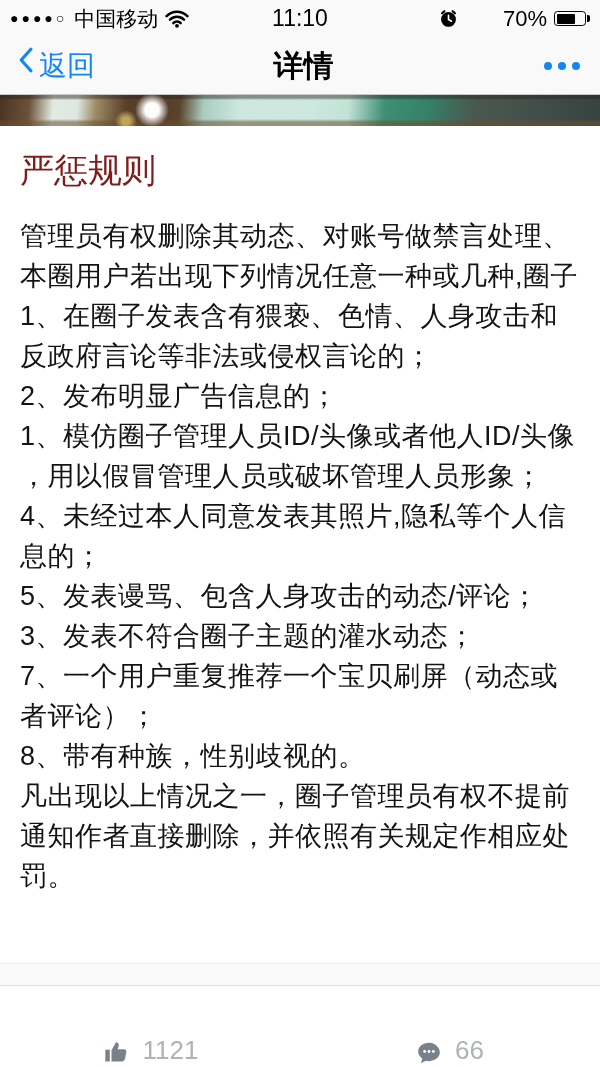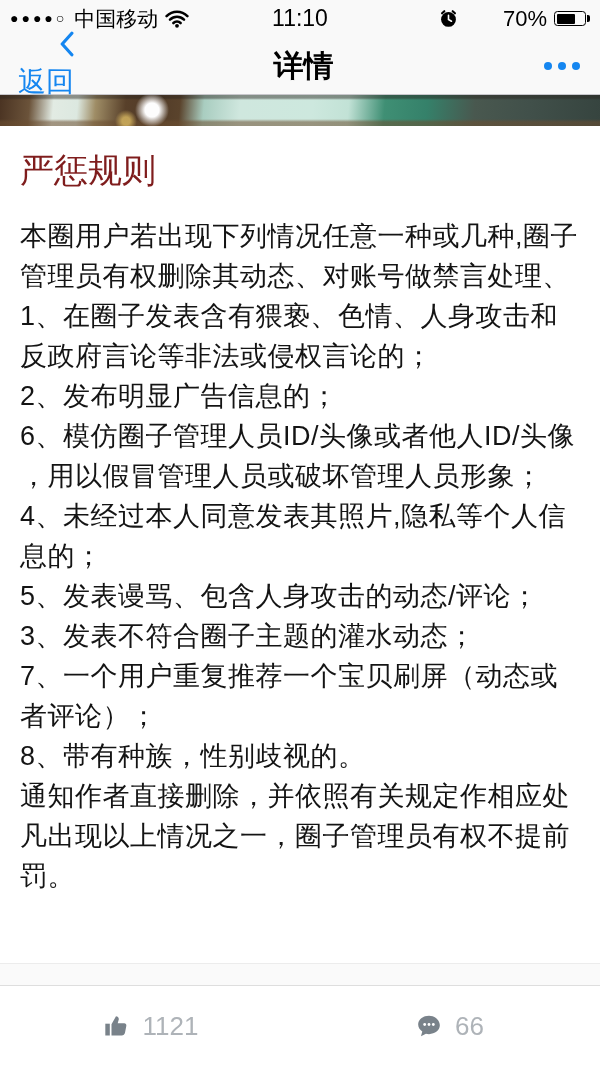--- a/index.html
+++ b/index.html
@@ -35,21 +35,21 @@
   }
   .battery-fill{width:70%;height:100%;background:#000;border-radius:1px;}
   .battery-nub{width:3px;height:7px;background:#000;border-radius:0 2px 2px 0;margin-left:1px;}
   
   .nav-bar{
     position:relative;height:58px;background:#f9f9f9;
     border-bottom:1px solid #c8c7cc;
     display:flex;align-items:center;justify-content:space-between;
     padding:0 18px;
   }
-  .back-button{display:flex;align-items:flex-end;gap:6px;cursor:pointer;z-index:1;flex-direction:column;}
+  .back-button{display:flex;align-items:flex-start;gap:6px;cursor:pointer;z-index:1;}
   .back-button svg{display:block;}
   .back-label{font-size:28px;color:#1586f0;}
   .nav-title{
     position:absolute;left:7px;right:0;top:0;height:58px;
     display:flex;align-items:center;justify-content:center;
     font-size:30px;font-weight:700;color:#000;pointer-events:none;
   }
   .more-button{display:flex;align-items:center;gap:6px;cursor:pointer;z-index:1;padding:8px 2px;}
   .more-button .dot{width:8px;height:8px;border-radius:50%;background:#1586f0;}
   
@@ -73,21 +73,21 @@
   }
   .article-body{font-size:27px;line-height:40px;color:#141414;letter-spacing:0.5px;}
   .article-body .line{white-space:nowrap;}
   
   .gap-band{
     height:23px;background:#fafafa;
     border-top:1px solid #ececec;border-bottom:1px solid #dedede;
   }
   .action-bar{height:80px;background:#fff;display:flex;}
   .action{
-    flex:1;display:flex;align-items:center;justify-content:center;gap:13px;cursor:pointer;
+    flex:1;display:flex;align-items:flex-end;justify-content:center;gap:13px;cursor:pointer;
   }
   .action svg{display:block;}
   .action .count{font-size:26px;color:#aeb3b8;}
 </style>
 </head>
 <body>
 
 <div class="screen">
 
   <div class="status-bar">
@@ -137,36 +137,36 @@
       <span class="dot"></span>
       <span class="dot"></span>
     </div>
   </div>
 
   <div class="banner"></div>
 
   <div class="content">
     <h1 class="article-title">严惩规则</h1>
     <div class="article-body">
+        <div class="line">管理员有权删除其动态、对账号做禁言处理、</div>
         <div class="line">本圈用户若出现下列情况任意一种或几种,圈子</div>
-        <div class="line">管理员有权删除其动态、对账号做禁言处理、</div>
         <div class="line">1、在圈子发表含有猥亵、色情、人身攻击和</div>
         <div class="line">反政府言论等非法或侵权言论的；</div>
         <div class="line">2、发布明显广告信息的；</div>
-        <div class="line">6、模仿圈子管理人员ID/头像或者他人ID/头像</div>
+        <div class="line">1、模仿圈子管理人员ID/头像或者他人ID/头像</div>
         <div class="line">，用以假冒管理人员或破坏管理人员形象；</div>
         <div class="line">4、未经过本人同意发表其照片,隐私等个人信</div>
         <div class="line">息的；</div>
         <div class="line">5、发表谩骂、包含人身攻击的动态/评论；</div>
         <div class="line">3、发表不符合圈子主题的灌水动态；</div>
         <div class="line">7、一个用户重复推荐一个宝贝刷屏（动态或</div>
         <div class="line">者评论）；</div>
         <div class="line">8、带有种族，性别歧视的。</div>
+        <div class="line">凡出现以上情况之一，圈子管理员有权不提前</div>
         <div class="line">通知作者直接删除，并依照有关规定作相应处</div>
-        <div class="line">凡出现以上情况之一，圈子管理员有权不提前</div>
         <div class="line">罚。</div>
       </div>
   </div>
 
   <div class="gap-band"></div>
 
   <div class="action-bar">
     <div class="action">
       <span>
         <svg width="28" height="27" viewBox="0 0 24 24" fill="#79828a">

